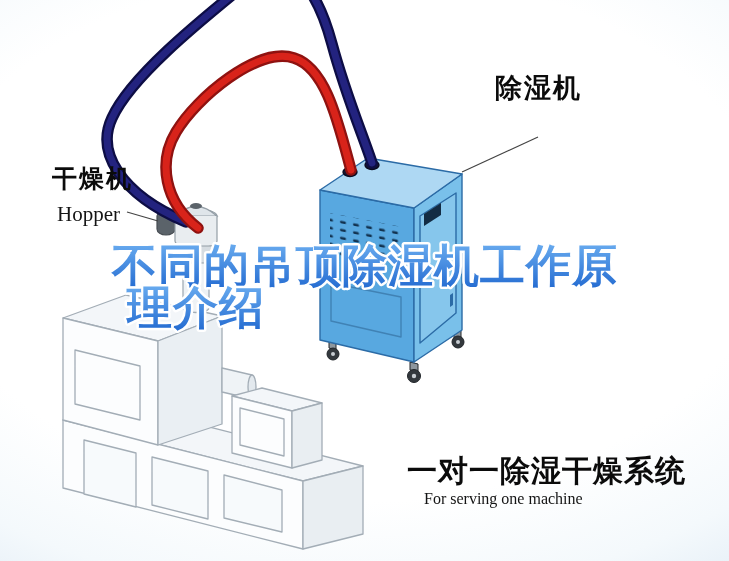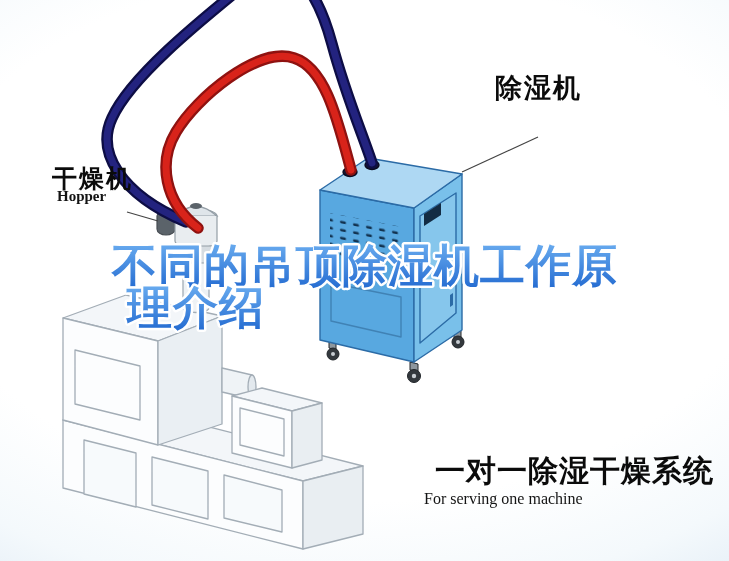--- a/index.html
+++ b/index.html
@@ -105,18 +105,18 @@
     <line x1="538" y1="137" x2="462" y2="172" stroke="#444" stroke-width="1.2"></line>
     <line x1="127" y1="212" x2="158" y2="221" stroke="#444" stroke-width="1.2"></line>
 
     <text x="112" y="281" font-size="45" font-weight="bold" letter-spacing="1" fill="url(#titleGrad)" stroke="#ffffff" stroke-width="5" paint-order="stroke" stroke-linejoin="round" font-family="'DejaVu Sans',sans-serif">不同的吊顶除湿机工作原</text>
     <text x="127" y="323" font-size="45" font-weight="bold" letter-spacing="1" fill="url(#titleGrad)" stroke="#ffffff" stroke-width="5" paint-order="stroke" stroke-linejoin="round" font-family="'DejaVu Sans',sans-serif">理介绍</text>
   </svg>
 
   <div class="lbl cn" style="left:487px;top:74px;font-size:27px;margin-left:8px;">除湿机</div>
 
   <div class="lbl cn" style="left:52px;top:166px;font-size:25px;">干燥机</div>
-  <div class="lbl en" style="left:57px;top:189px;font-size:15px;font-weight:bold;">Hopper</div>
+  <div class="lbl en" style="left:57px;top:203px;font-size:21px;">Hopper</div>
 
-  <div class="lbl cn" style="left:407px;top:455px;font-size:30px;letter-spacing:1px;margin-left:28px;">一对一除湿干燥系统</div>
+  <div class="lbl cn" style="left:407px;top:455px;font-size:30px;letter-spacing:1px;">一对一除湿干燥系统</div>
   <div class="lbl en" style="left:424px;top:491px;font-size:16px;">For serving one machine</div>
 
 </div>
 
 </body></html>

